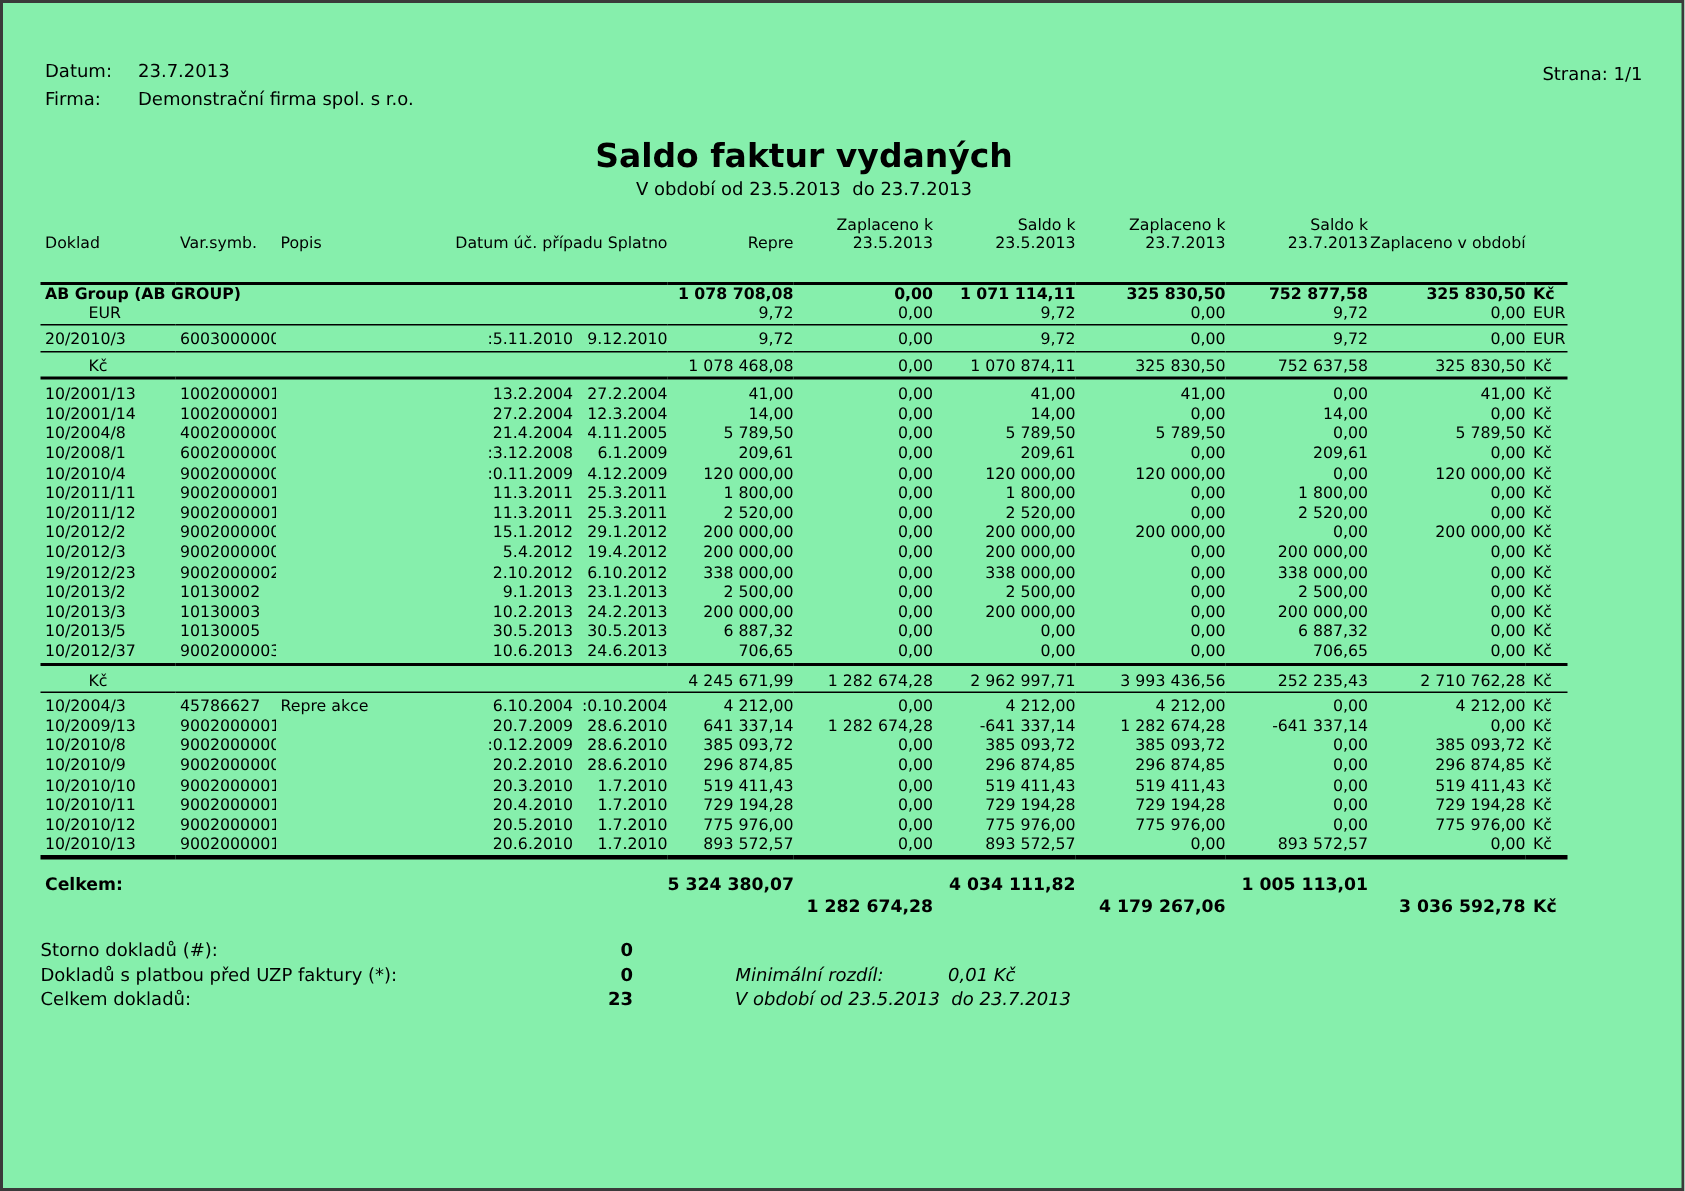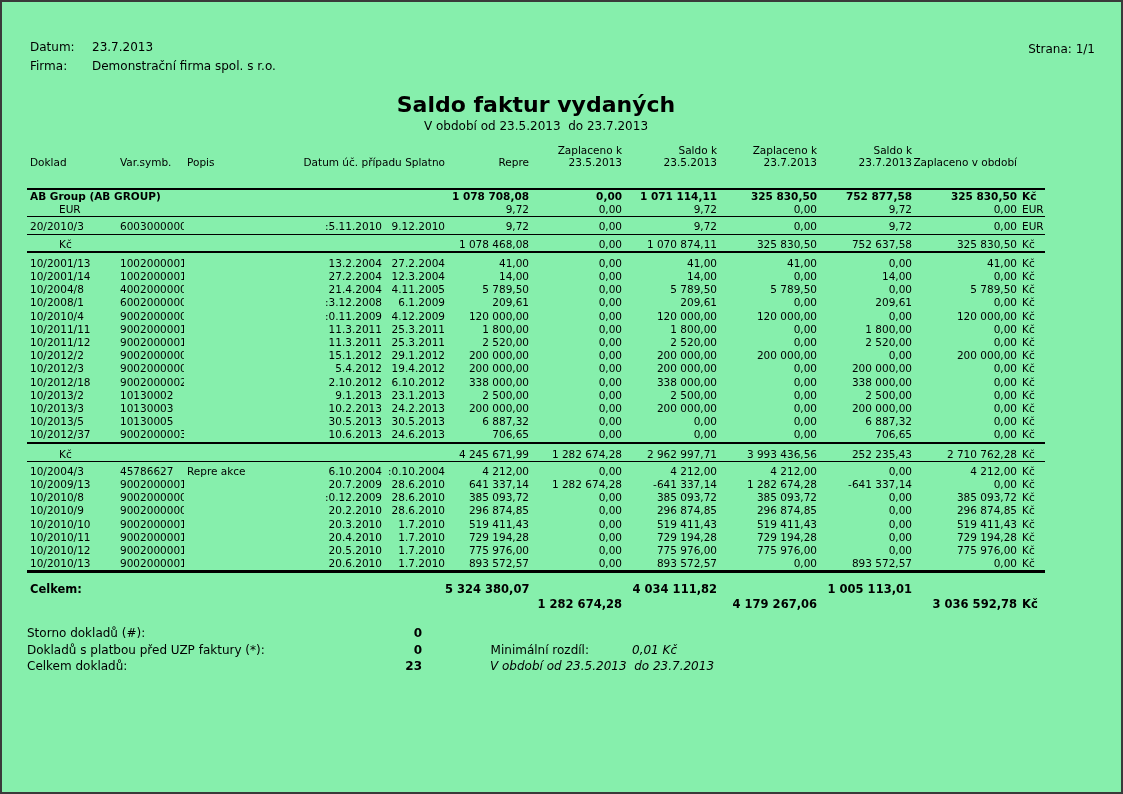--- a/index.html
+++ b/index.html
@@ -24,21 +24,21 @@
   tr.sep-thick td{border-top:2px solid #000;height:4px;line-height:0;}
   tr.sep-heavy td{border-top:3px solid #000;height:9px;line-height:0;}
   tr.t-group td{font-weight:bold;}
   tr.t-currency td:first-child{padding-left:32px;}
   tr.t-total td{font-weight:bold;font-size:11.5px;line-height:14.5px;}
   
   .stats{margin:14px 0 0 25px;font-size:12px;}
   .stat-row{display:flex;line-height:16.5px;}
   .stat-label{width:371px;font-weight:normal;}
   .stat-value{width:24px;text-align:right;font-weight:bold;}
-  .stat-note-label{width:167px;text-align:right;}
+  .stat-note-label{width:167px;text-align:right;font-style:italic;}
   .stat-note-value{width:88px;text-align:right;font-style:italic;}
   .stat-note{margin-left:68px;font-style:italic;white-space:pre;}
 </style>
 </head>
 <body>
 
 <div class="page">
 
   <div class="meta">
     <div>
@@ -269,21 +269,21 @@
           <td class="r">19.4.2012</td>
           <td class="r">200 000,00</td>
           <td class="r">0,00</td>
           <td class="r">200 000,00</td>
           <td class="r">0,00</td>
           <td class="r">200 000,00</td>
           <td class="r">0,00</td>
           <td class="cur">Kč</td>
         </tr>
         <tr class="t-detail">
-          <td class="l">10/2012/18</td>
+          <td class="l">19/2012/23</td>
           <td class="l">9002000002</td>
           <td class="l"></td>
           <td class="r">2.10.2012</td>
           <td class="r">6.10.2012</td>
           <td class="r">338 000,00</td>
           <td class="r">0,00</td>
           <td class="r">338 000,00</td>
           <td class="r">0,00</td>
           <td class="r">338 000,00</td>
           <td class="r">0,00</td>

